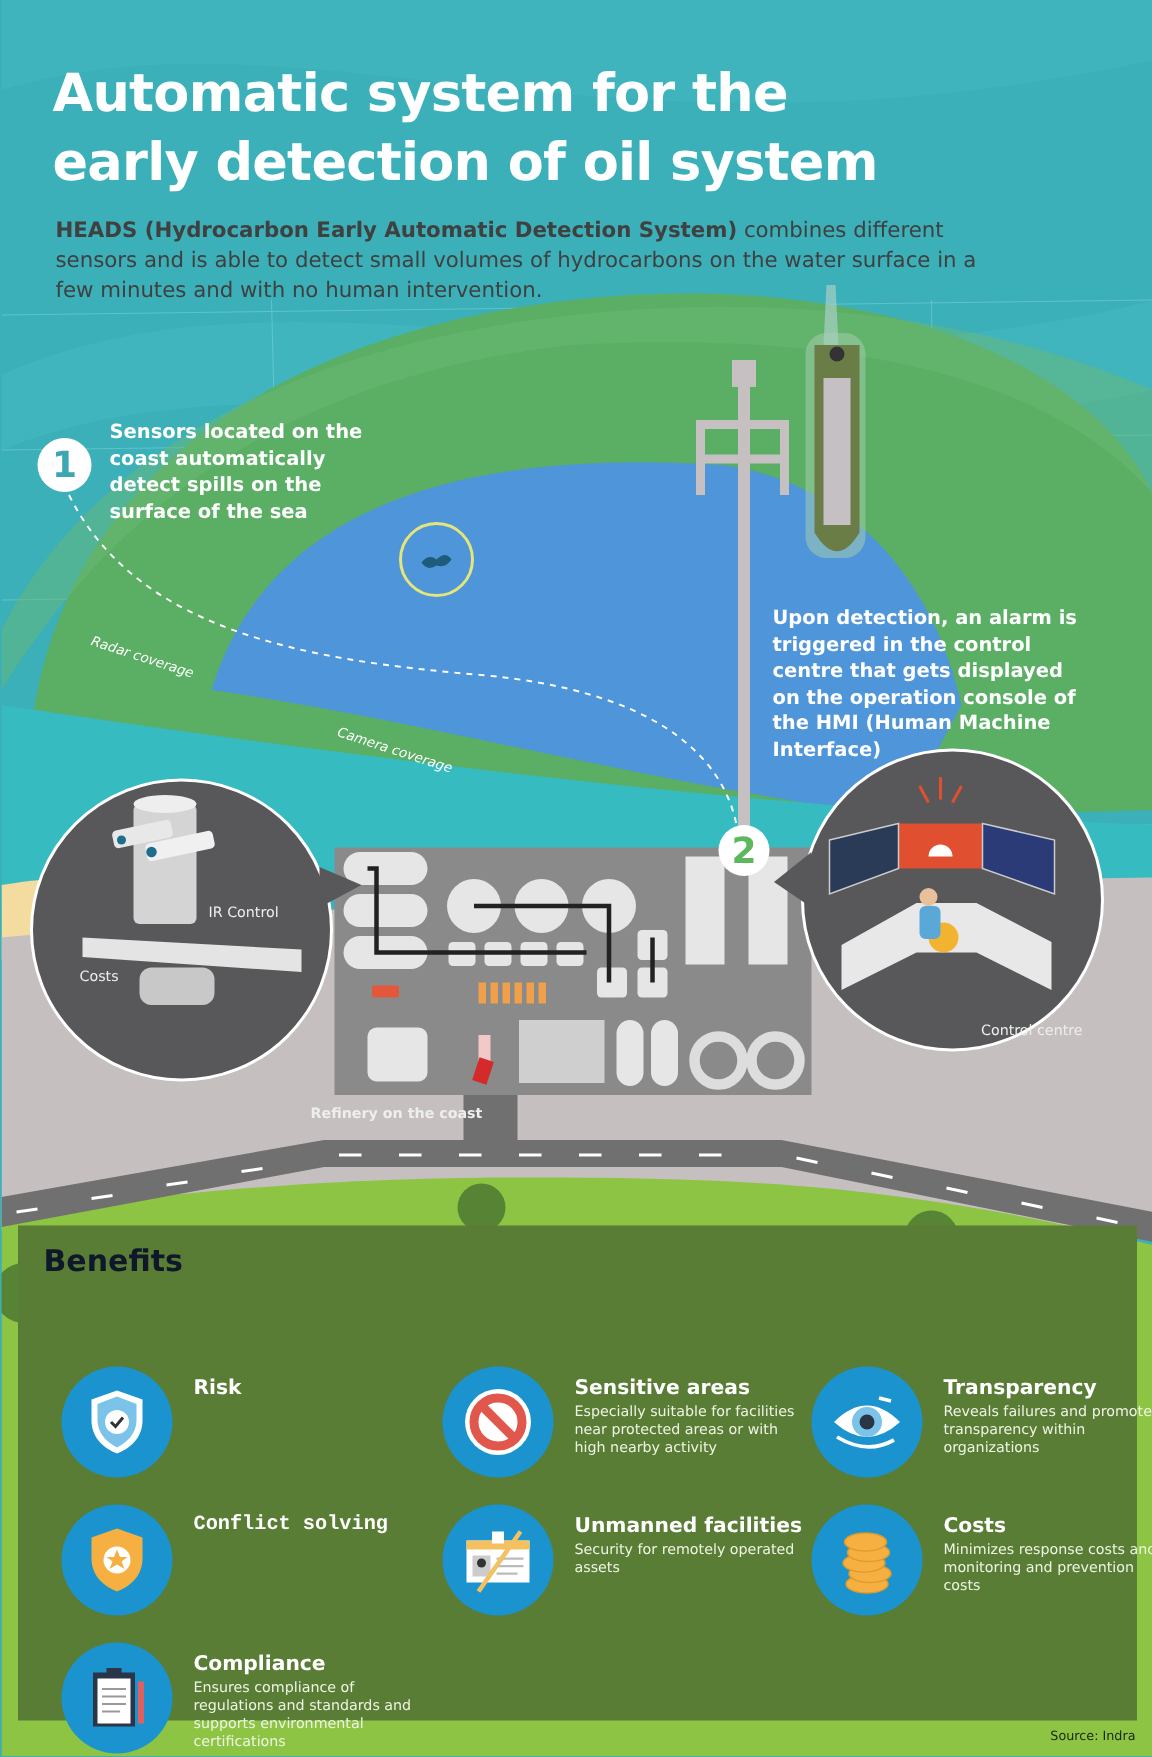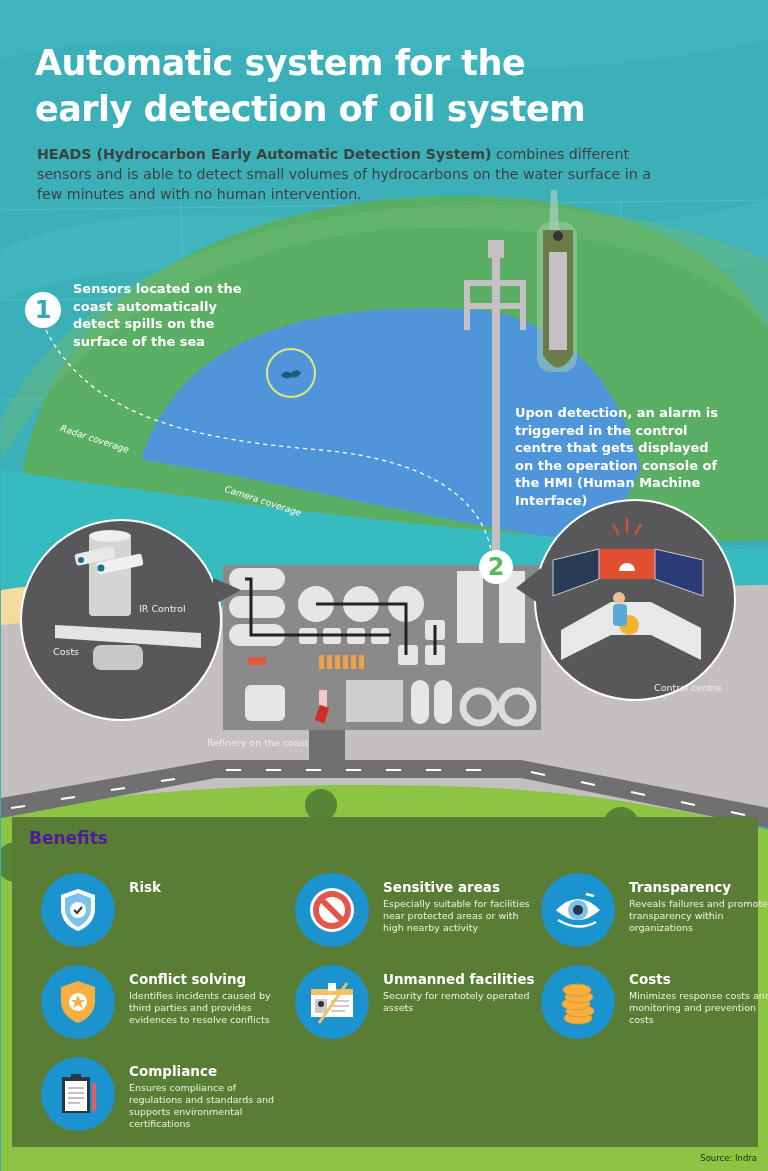--- a/index.html
+++ b/index.html
@@ -9,22 +9,22 @@
   .abs { position: absolute; }
   .title { left: 34px; top: 40px; font-size: 35px; font-weight: bold; line-height: 46px; letter-spacing: -0.5px; color: #fff; font-family: "DejaVu Sans", sans-serif; }
   .intro { left: 36px; top: 144px; width: 640px; font-size: 14.2px; line-height: 20px; color: #404040; }
   .intro b { font-weight: bold; }
   .step-num { width: 36px; height: 36px; border-radius: 50%; background: #fff; color: #3aa7b2; font-size: 24px; font-weight: bold; display: flex; align-items: center; justify-content: center; }
   .step-num.green { color: #5cb85c; }
   .step-text { font-size: 13px; font-weight: bold; line-height: 17.5px; color: #fff; }
   .cov-label { font-size: 9px; color: #fff; font-style: italic; }
   .small-label { font-size: 9.5px; color: #eee; }
   .benefits { left: 11px; top: 817px; width: 746px; height: 330px; background: #5a7d35; }
-  .benefits-title { left: 28px; top: 828px; font-size: 17px; font-weight: bold; color: #4c1d95; }
-  .benefit { position: absolute; width: 240px; height: 80px; }
+  .benefits-title { left: 28px; top: 828px; font-size: 20px; font-weight: bold; color: #0f172a; }
+  .benefit { position: absolute; width: 240px; height: 80px; margin-top: 38px; }
   .b-icon { position: absolute; left: 0; top: 0; width: 74px; height: 74px; border-radius: 50%; background: #1a93cf; display: flex; align-items: center; justify-content: center; }
   .b-title { position: absolute; left: 88px; top: 6px; font-size: 13.5px; font-weight: bold; color: #fff; white-space: nowrap; }
   .b-desc { position: absolute; left: 88px; top: 25px; font-size: 9.5px; line-height: 12px; color: #eef4e4; width: 150px; }
   .source { right: 12px; bottom: 8px; font-size: 8.5px; color: #1a2a10; font-weight: normal; }
 </style>
 </head>
 <body>
 
 <div class="scene">
 
@@ -185,48 +185,47 @@
   <div class="abs step-text" style="left:72px;top:280px;width:170px;">Sensors located on the coast automatically detect spills on the surface of the sea</div>
 
   <div class="abs step-num green" style="left:478px;top:550px;width:34px;height:34px;">2</div>
   <div class="abs step-text" style="left:514px;top:404px;width:215px;">Upon detection, an alarm is triggered in the control centre that gets displayed on the operation console of the HMI (Human Machine Interface)</div>
 
   <div class="abs cov-label" style="left:58px;top:434px;transform:rotate(18deg);">Radar coverage</div>
   <div class="abs cov-label" style="left:222px;top:496px;transform:rotate(18deg);">Camera coverage</div>
 
   <div class="abs small-label" style="left:138px;top:603px;">IR Control</div>
   <div class="abs small-label" style="left:52px;top:646px;">Costs</div>
-  <div class="abs small-label" style="left:206px;top:737px;">Refinery on the coast</div>
+  <div class="abs small-label" style="left:206px;top:737px;font-weight:bold;">Refinery on the coast</div>
   <div class="abs small-label" style="left:605px;top:682px;margin-left:48px;">Control centre</div>
 
   <div class="abs benefits"></div>
   <div class="abs benefits-title">Benefits</div>
 
   <div class="benefit" style="left:40px;top:873px;">
     <div class="b-icon">
       <svg width="40" height="46" viewBox="0 0 40 46">
           <path d="M20 2 L37 8 L37 22 C37 34 28 41 20 44 C12 41 3 34 3 22 L3 8 Z" fill="#fff"></path>
           <path d="M20 6 L33 11 L33 22 C33 31 26 37 20 40 C14 37 7 31 7 22 L7 11 Z" fill="#7cc3ea"></path>
           <circle cx="20" cy="23" r="8" fill="#fff"></circle>
           <path d="M16 23 L19 26 L24 20" stroke="#333" stroke-width="2" fill="none"></path>
         </svg>
     </div>
     <div class="b-title">Risk</div>
   </div>
 
-  <div class="benefit" style="left:40px;top:965px;">
+  <div class="benefit" style="left:40px;top:965px;font-family:Liberation Mono, monospace;">
     <div class="b-icon">
       <svg width="40" height="46" viewBox="0 0 40 46">
           <path d="M20 2 L37 8 L37 22 C37 34 28 41 20 44 C12 41 3 34 3 22 L3 8 Z" fill="#f5b041"></path>
           <circle cx="20" cy="23" r="9" fill="#fff"></circle>
           <polygon points="20,16 22,21 27,21 23,24 25,29 20,26 15,29 17,24 13,21 18,21" fill="#f5b041"></polygon>
         </svg>
     </div>
     <div class="b-title">Conflict solving</div>
-    <div class="b-desc">Identifies incidents caused by third parties and provides evidences to resolve conflicts</div>
   </div>
 
   <div class="benefit" style="left:294px;top:873px;">
     <div class="b-icon">
       <svg width="46" height="46" viewBox="0 0 46 46">
           <circle cx="23" cy="23" r="22" fill="#fff"></circle>
           <circle cx="23" cy="23" r="16" fill="none" stroke="#e2574c" stroke-width="6"></circle>
           <line x1="12" y1="12" x2="34" y2="34" stroke="#e2574c" stroke-width="6"></line>
         </svg>
     </div>

